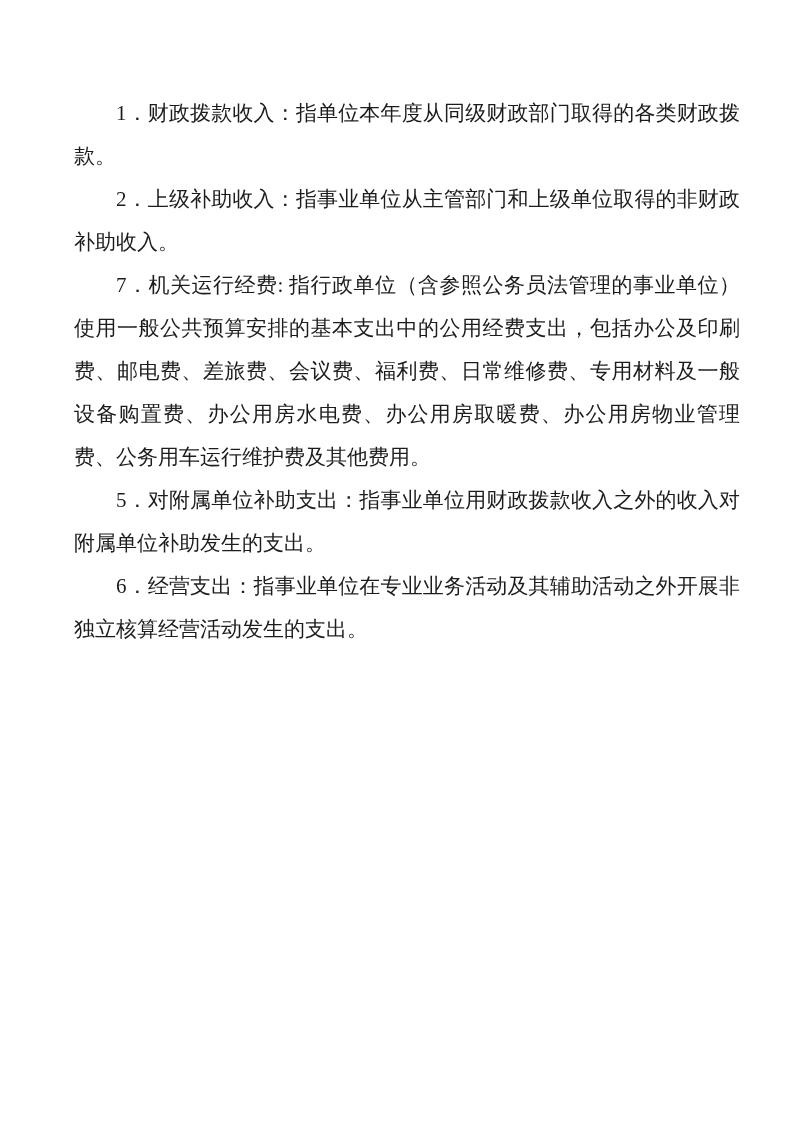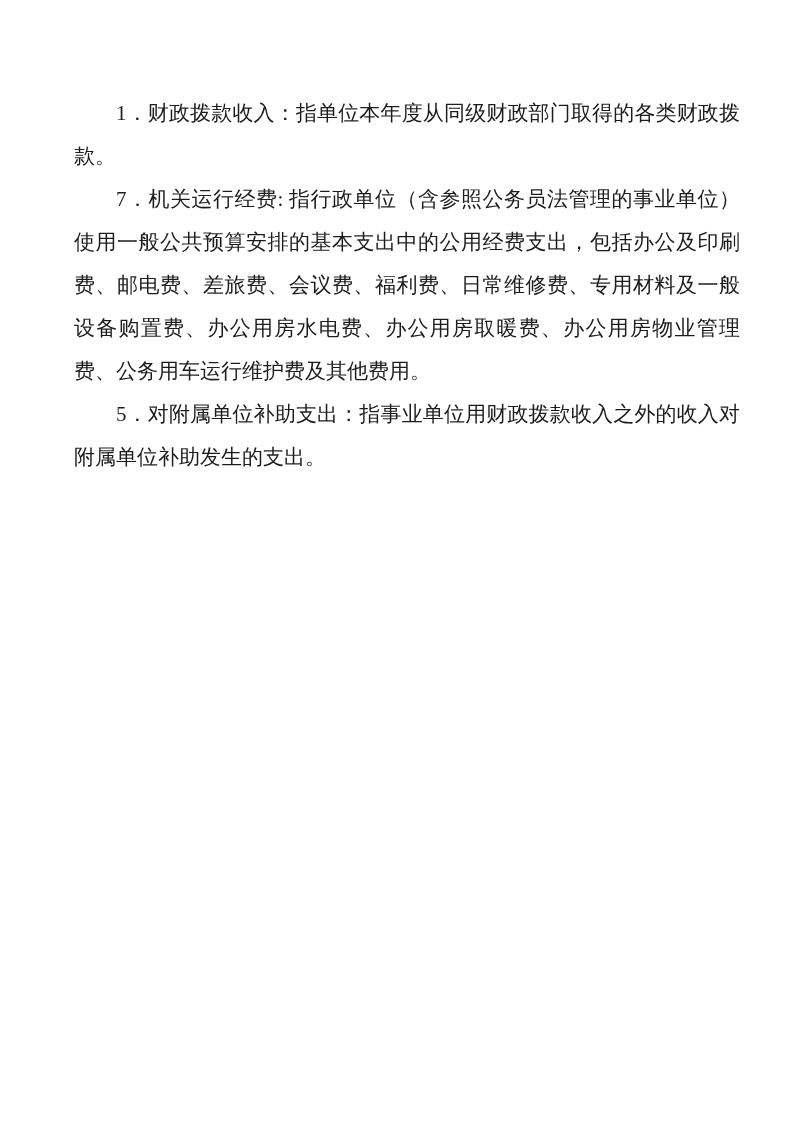--- a/index.html
+++ b/index.html
@@ -43,17 +43,19 @@
     color: #1d4ed8;
     font-family: "Liberation Serif", "DejaVu Serif", serif;
   }
 </style>
 </head>
 <body>
 
 <div class="page">
   <div class="content">
     <p>1．财政拨款收入：指单位本年度从同级财政部门取得的各类财政拨款。</p>
+    <p>2．上级补助收入：指事业单位从主管部门和上级单位取得的非财政补助收入。</p>
     <p>7．机关运行经费: 指行政单位（含参照公务员法管理的事业单位）使用一般公共预算安排的基本支出中的公用经费支出，包括办公及印刷费、邮电费、差旅费、会议费、福利费、日常维修费、专用材料及一般设备购置费、办公用房水电费、办公用房取暖费、办公用房物业管理费、公务用车运行维护费及其他费用。</p>
     <p>5．对附属单位补助支出：指事业单位用财政拨款收入之外的收入对附属单位补助发生的支出。</p>
+    <p>6．经营支出：指事业单位在专业业务活动及其辅助活动之外开展非独立核算经营活动发生的支出。</p>
   </div>
   <div class="page-footer">- 18 -</div>
 </div>
 
 </body></html>

